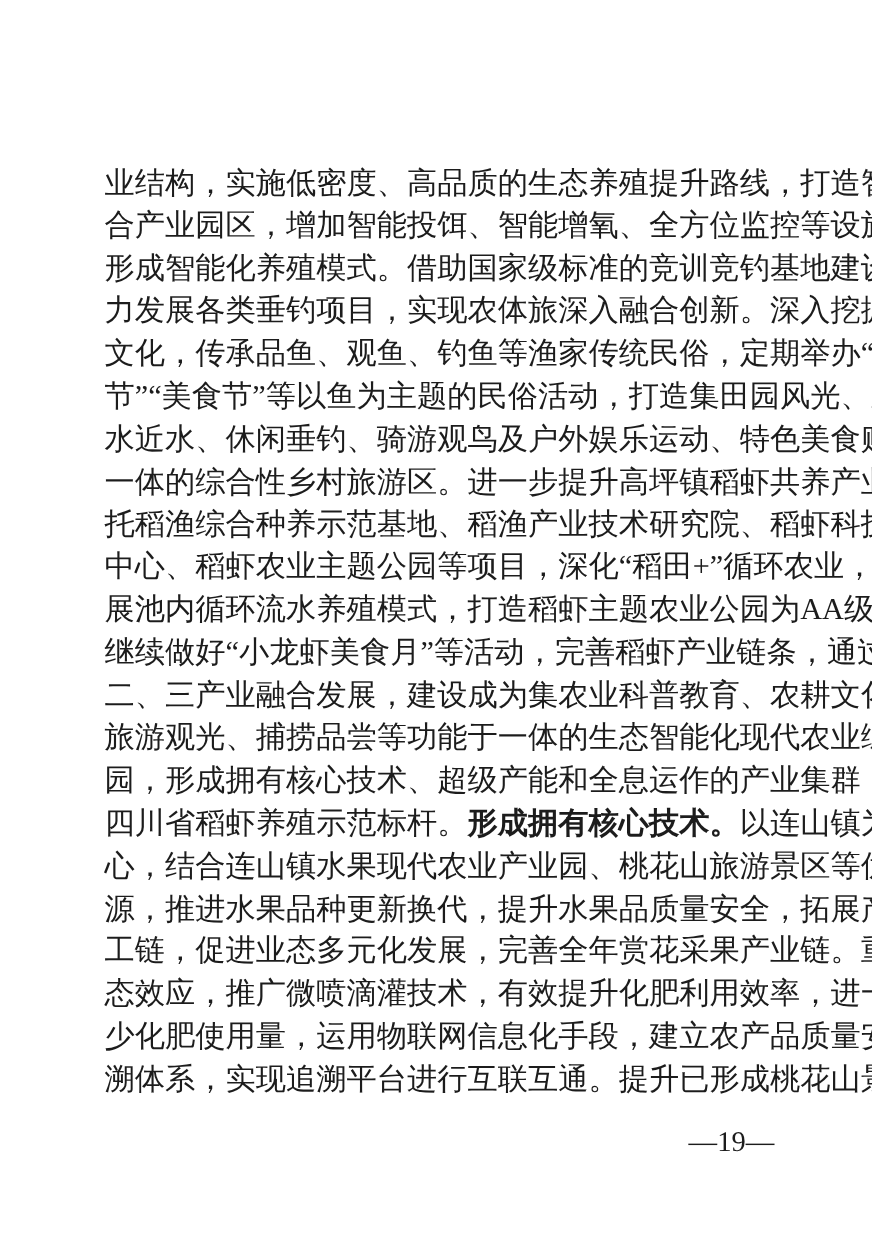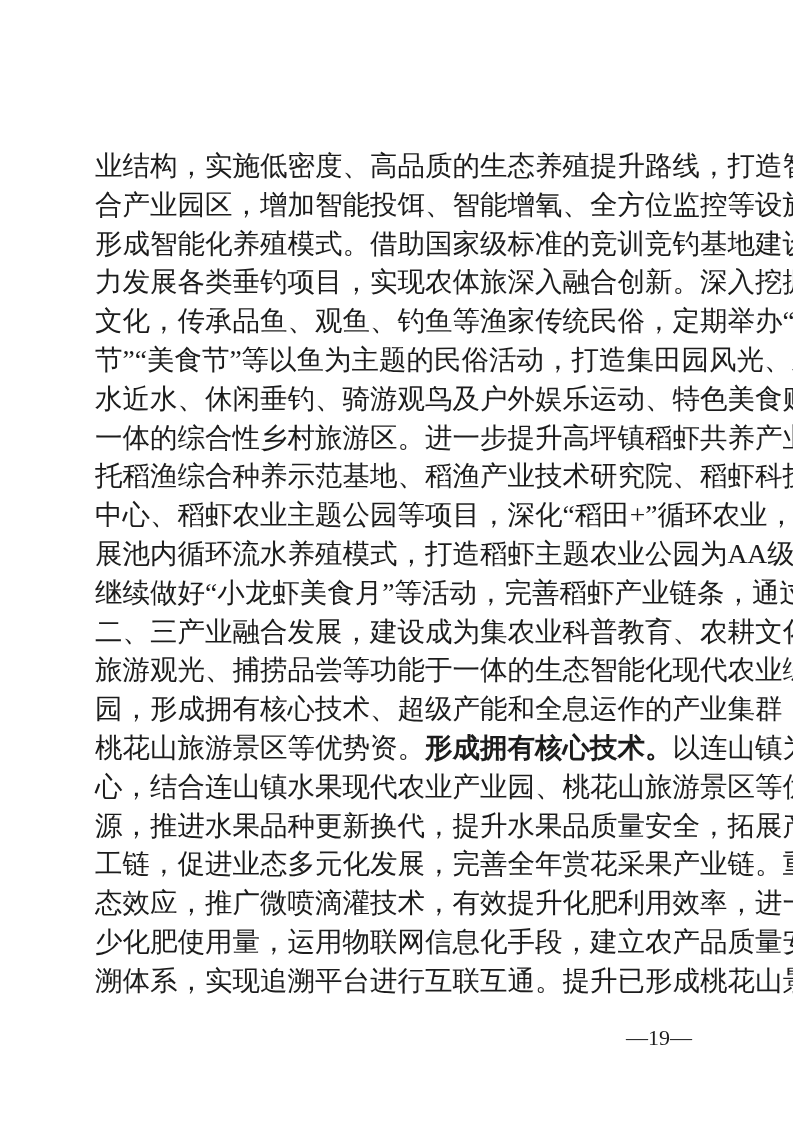--- a/index.html
+++ b/index.html
@@ -35,21 +35,21 @@
     font-weight: normal;
   }
   .text-line .seg.bold {
     font-weight: bold;
   }
   .footer-page-number {
     position: absolute;
     left: 626px;
     top: 1024px;
     width: 80px;
-    font-size: 22px;
+    font-size: 26px;
     line-height: 28px;
     color: #1c1c1c;
     text-align: left;
     font-family: "Liberation Serif", "DejaVu Serif", serif;
   }
 </style>
 </head>
 <body>
 
 <div class="page">
@@ -62,21 +62,21 @@
       <div class="text-line"><span class="seg">节”“美食节”等以鱼为主题的民俗活动，打造集田园风光、亲</span></div>
       <div class="text-line"><span class="seg">水近水、休闲垂钓、骑游观鸟及户外娱乐运动、特色美食购物于</span></div>
       <div class="text-line"><span class="seg">一体的综合性乡村旅游区。进一步提升高坪镇稻虾共养产业，依</span></div>
       <div class="text-line"><span class="seg">托稻渔综合种养示范基地、稻渔产业技术研究院、稻虾科技服务</span></div>
       <div class="text-line"><span class="seg">中心、稻虾农业主题公园等项目，深化“稻田+”循环农业，发</span></div>
       <div class="text-line"><span class="seg">展池内循环流水养殖模式，打造稻虾主题农业公园为AA级景区，</span></div>
       <div class="text-line"><span class="seg">继续做好“小龙虾美食月”等活动，完善稻虾产业链条，通过一、</span></div>
       <div class="text-line"><span class="seg">二、三产业融合发展，建设成为集农业科普教育、农耕文化体验、</span></div>
       <div class="text-line"><span class="seg">旅游观光、捕捞品尝等功能于一体的生态智能化现代农业综合</span></div>
       <div class="text-line"><span class="seg">园，形成拥有核心技术、超级产能和全息运作的产业集群，建立</span></div>
-      <div class="text-line"><span class="seg">桃花山旅游景区等优势资。</span><span class="seg bold">形成拥有核心技术。</span><span class="seg">以连山镇为核</span></div>
+      <div class="text-line"><span class="seg">四川省稻虾养殖示范标杆。</span><span class="seg bold">形成拥有核心技术。</span><span class="seg">以连山镇为核</span></div>
       <div class="text-line"><span class="seg">心，结合连山镇水果现代农业产业园、桃花山旅游景区等优势资</span></div>
       <div class="text-line"><span class="seg">源，推进水果品种更新换代，提升水果品质量安全，拓展产品加</span></div>
       <div class="text-line"><span class="seg">工链，促进业态多元化发展，完善全年赏花采果产业链。重视生</span></div>
       <div class="text-line"><span class="seg">态效应，推广微喷滴灌技术，有效提升化肥利用效率，进一步减</span></div>
       <div class="text-line"><span class="seg">少化肥使用量，运用物联网信息化手段，建立农产品质量安全追</span></div>
       <div class="text-line"><span class="seg">溯体系，实现追溯平台进行互联互通。提升已形成桃花山景区、</span></div>
     </div>
   <div class="footer-page-number">—19—</div>
 </div>
 

